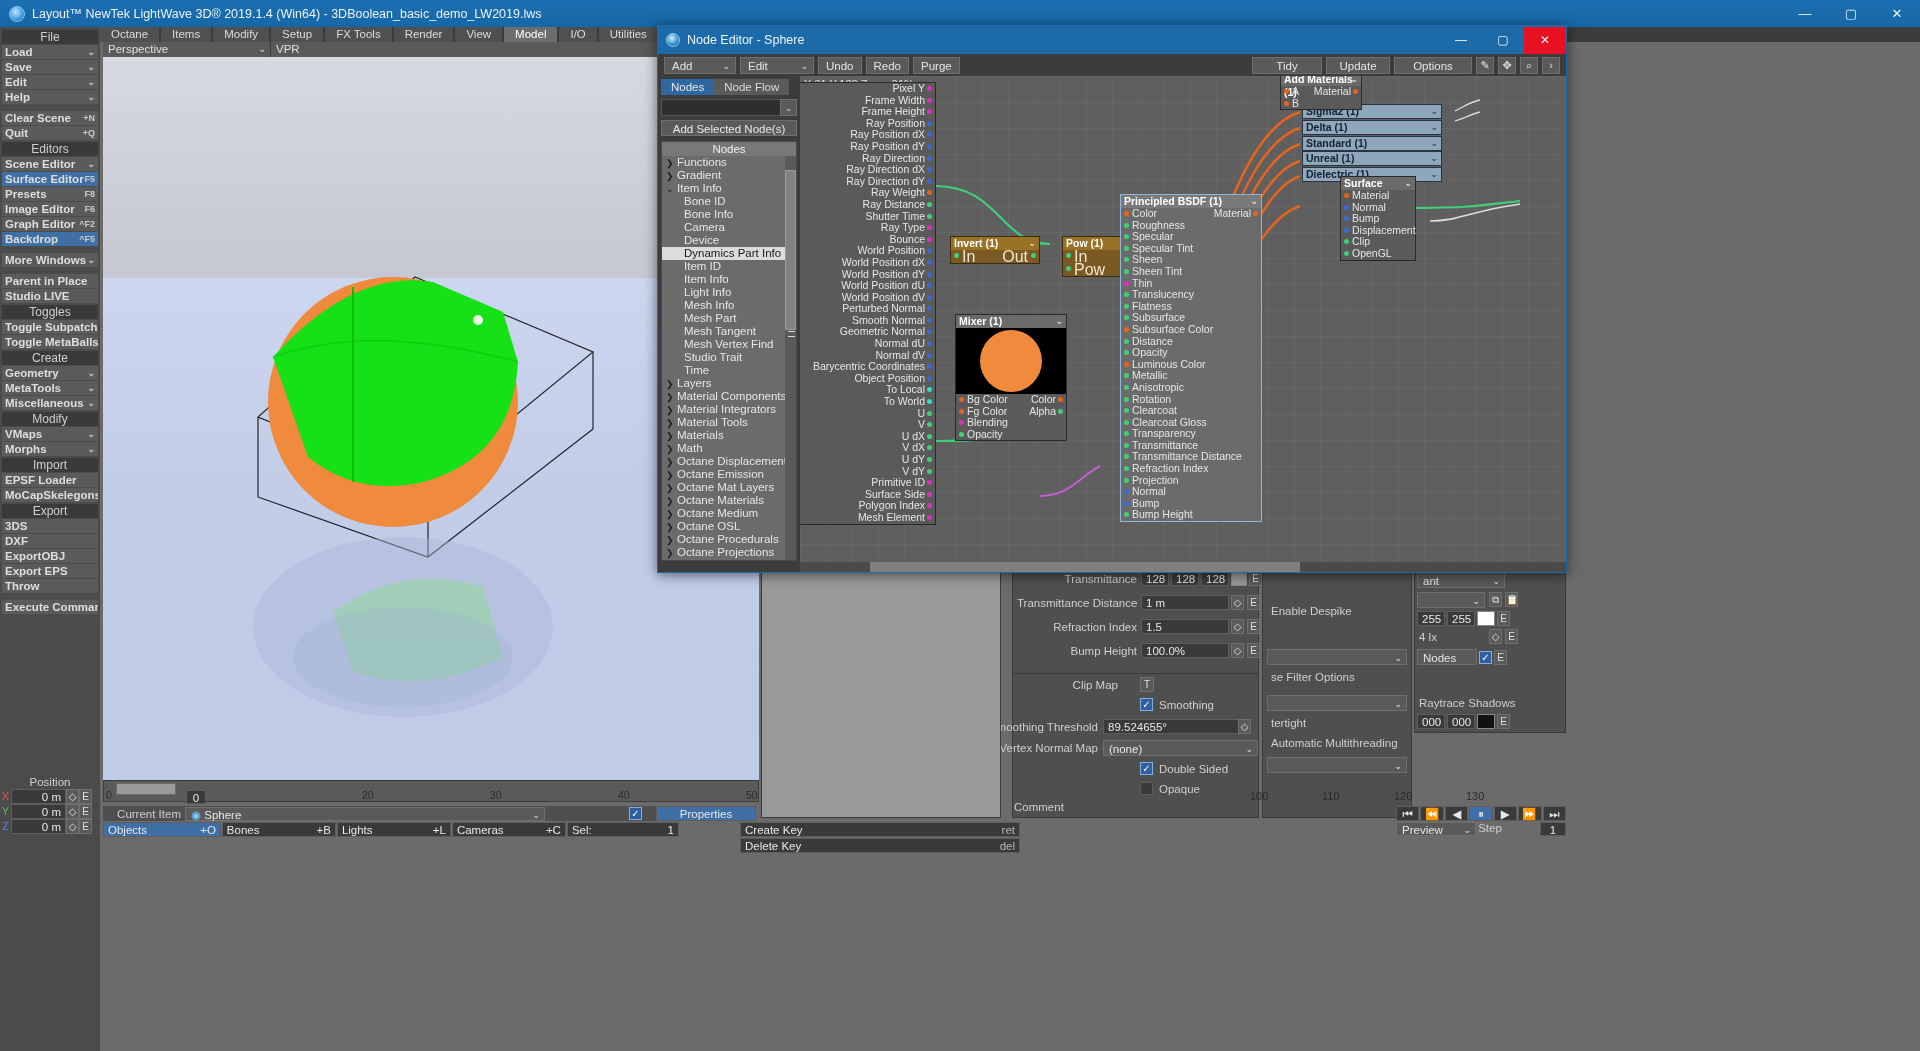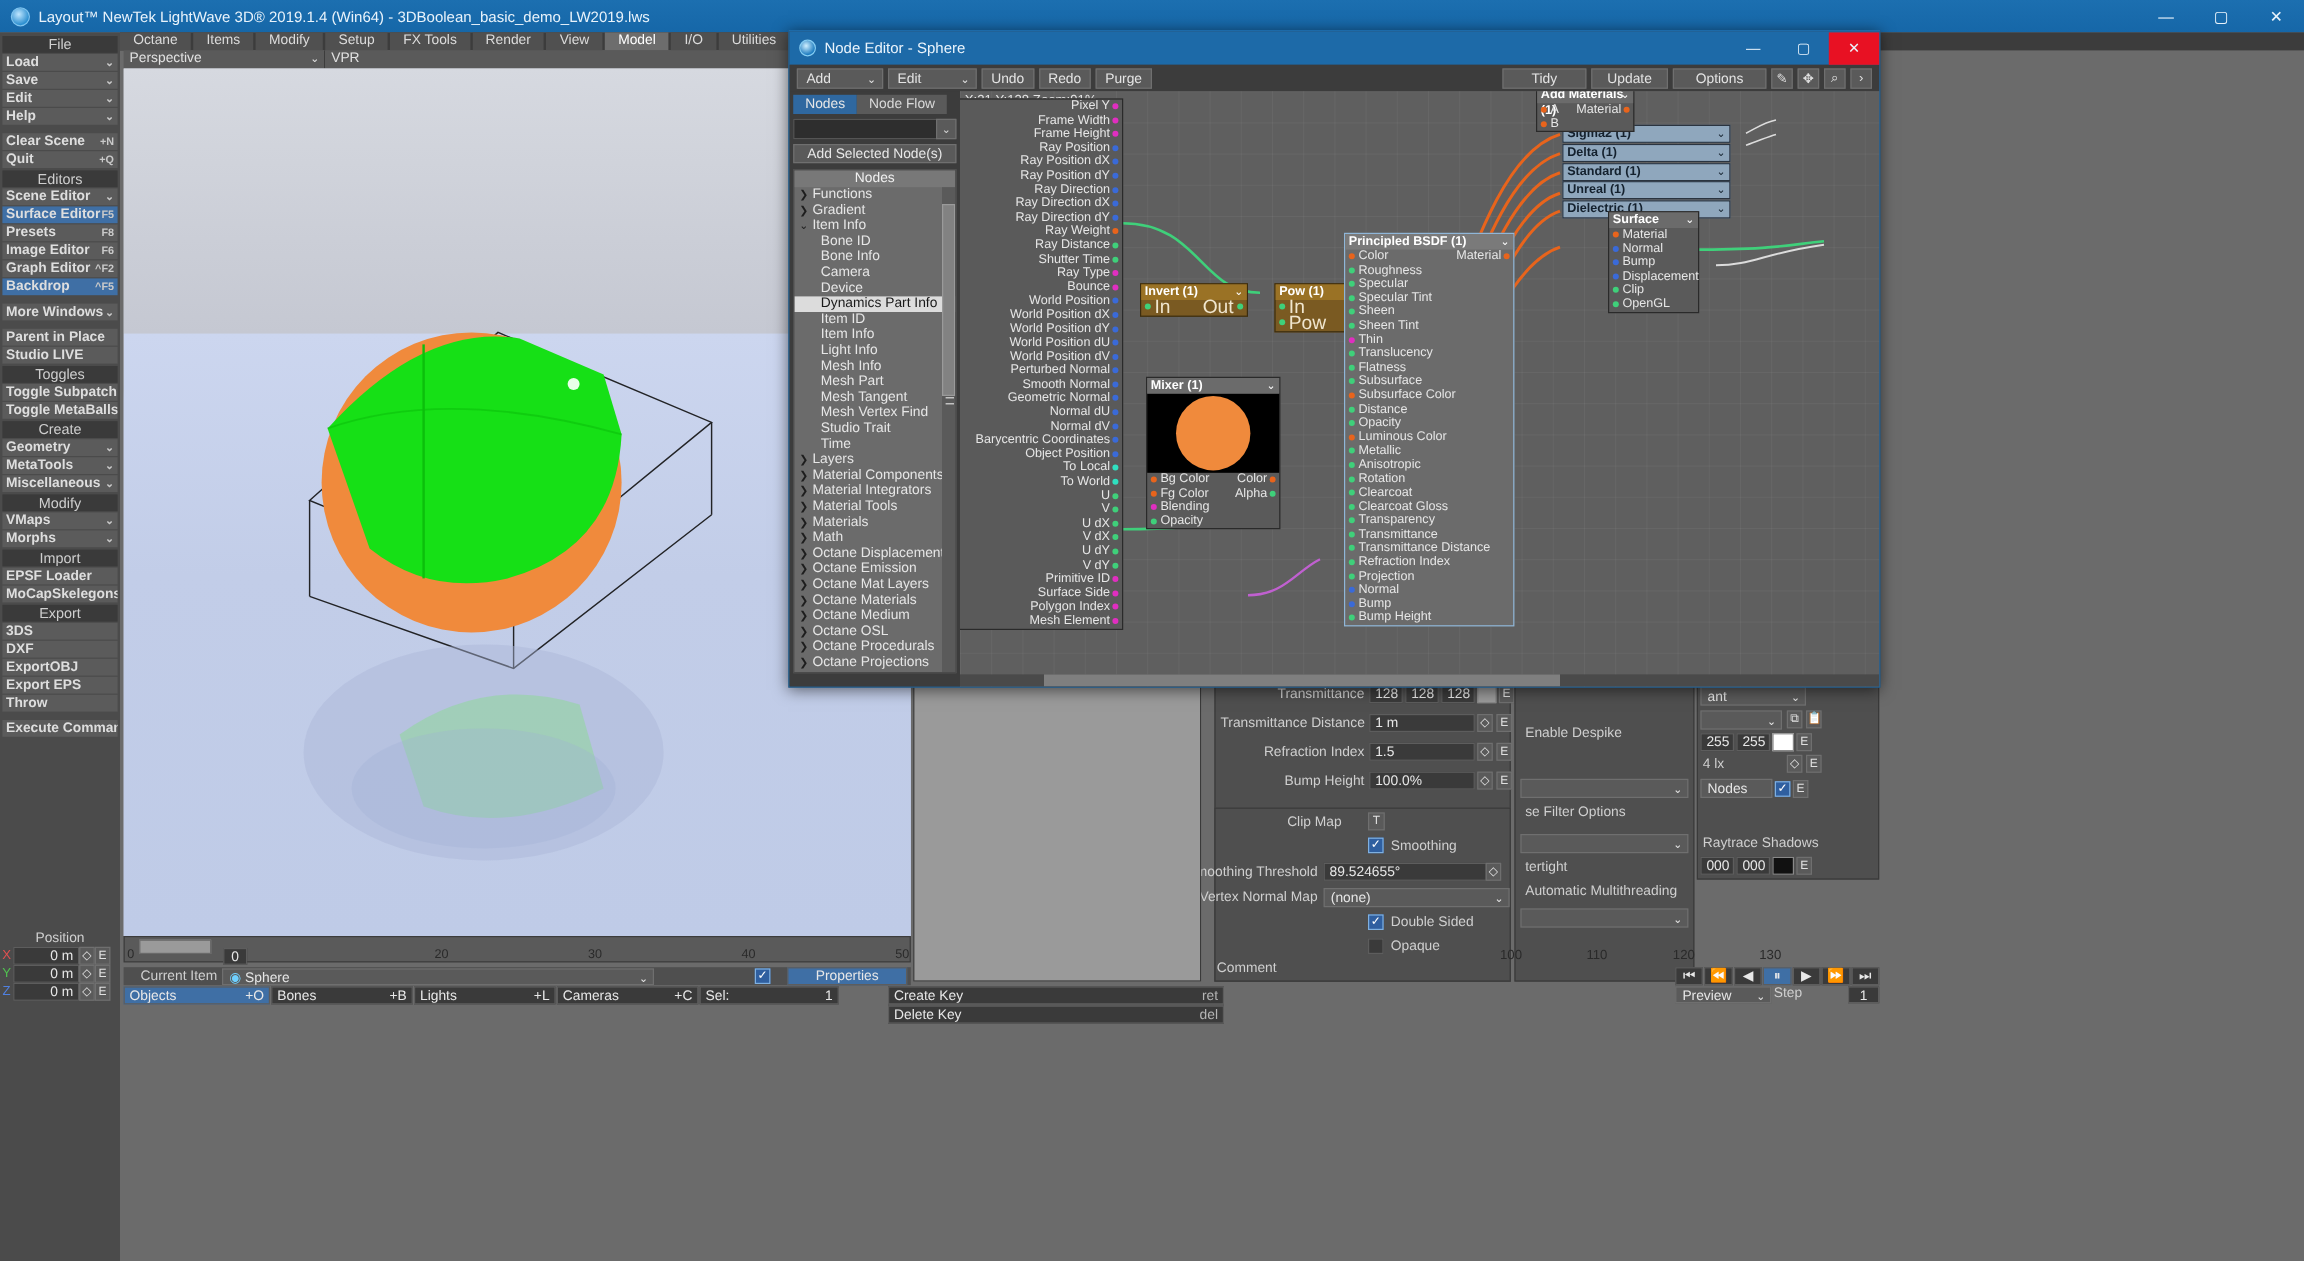--- a/index.html
+++ b/index.html
@@ -156,21 +156,21 @@
     color:#2a2a2a; }
   .tl-tick { position:absolute; top:0; }
   .tl-thumb { position:absolute; left:12px; top:2px; width:60px; height:12px; background:#9a9a9a;
     border:1px solid #6a6a6a; }
 
   .posbox { position:absolute; left:0; top:775px; width:100px; }
   .posrow { position:relative; height:14px; margin-bottom:1px; display:flex; align-items:center; }
   .posrow .ax { width:11px; text-align:center; font-size:11px; }
   .ax.x{color:#e05050;} .ax.y{color:#50c050;} .ax.z{color:#5080e0;}
 
-  .bottombar { position:absolute; left:103px; width:656px; height:15px; font-size:11.5px; }
+  .bottombar { position:absolute; left:103px; width:576px; height:15px; font-size:11.5px; }
   .statusbar { position:absolute; left:0; top:1036px; width:1920px; height:15px;
     background:#4b4b4b; font-size:11.5px; color:#d5d5d5; }
   .ctr { text-align:center; }
 </style>
 </head>
 <body>
 
 <div class="app">
 
   <div class="titlebar">

